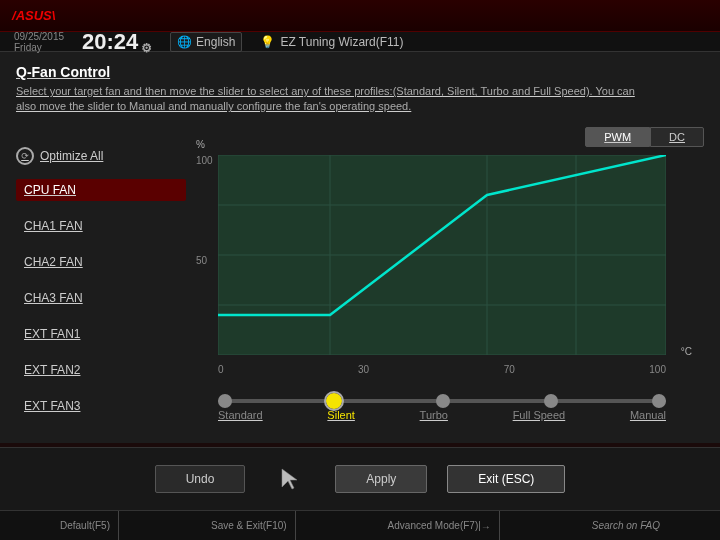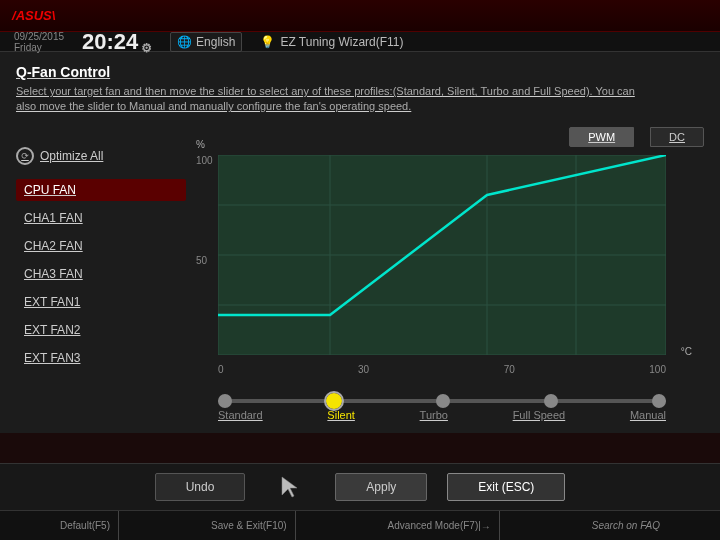--- a/index.html
+++ b/index.html
@@ -103,38 +103,38 @@
       border: 2px solid #aaa; border-radius: 50%;
       display: flex; align-items: center; justify-content: center;
       font-size: 9px; color: #aaa;
     }
     .fan-item {
       padding: 4px 8px;
       font-size: 12px;
       color: #ccc;
       cursor: pointer;
       border-radius: 2px;
-      margin-bottom: 6px;
+      margin-bottom: 14px;
     }
     .fan-item.active {
       background: #5a0000;
       color: #fff;
     }
 
     
     .chart-container {
       flex: 1;
       padding-left: 10px;
     }
 
     .pwm-dc-toggle {
       display: flex;
       justify-content: flex-end;
       margin-bottom: 8px;
-      gap: 16px;
+      gap: 0;
     }
     .toggle-btn {
       padding: 3px 18px;
       font-size: 11px;
       cursor: pointer;
       border: 1px solid #555;
       color: #ccc;
       background: #2a2a2a;
     }
     .toggle-btn.active {
@@ -246,21 +246,21 @@
     
     .bottom-bar {
       position: absolute;
       bottom: 30px;
       left: 0;
       right: 0;
       display: flex;
       align-items: center;
       justify-content: center;
       gap: 20px;
-      padding: 8px 20px;
+      padding: 16px 20px;
       background: #181818;
       border-top: 1px solid #333;
     }
     .btn {
       padding: 6px 30px;
       font-size: 12px;
       cursor: pointer;
       border-radius: 2px;
       border: 1px solid #555;
       background: #2a2a2a;

